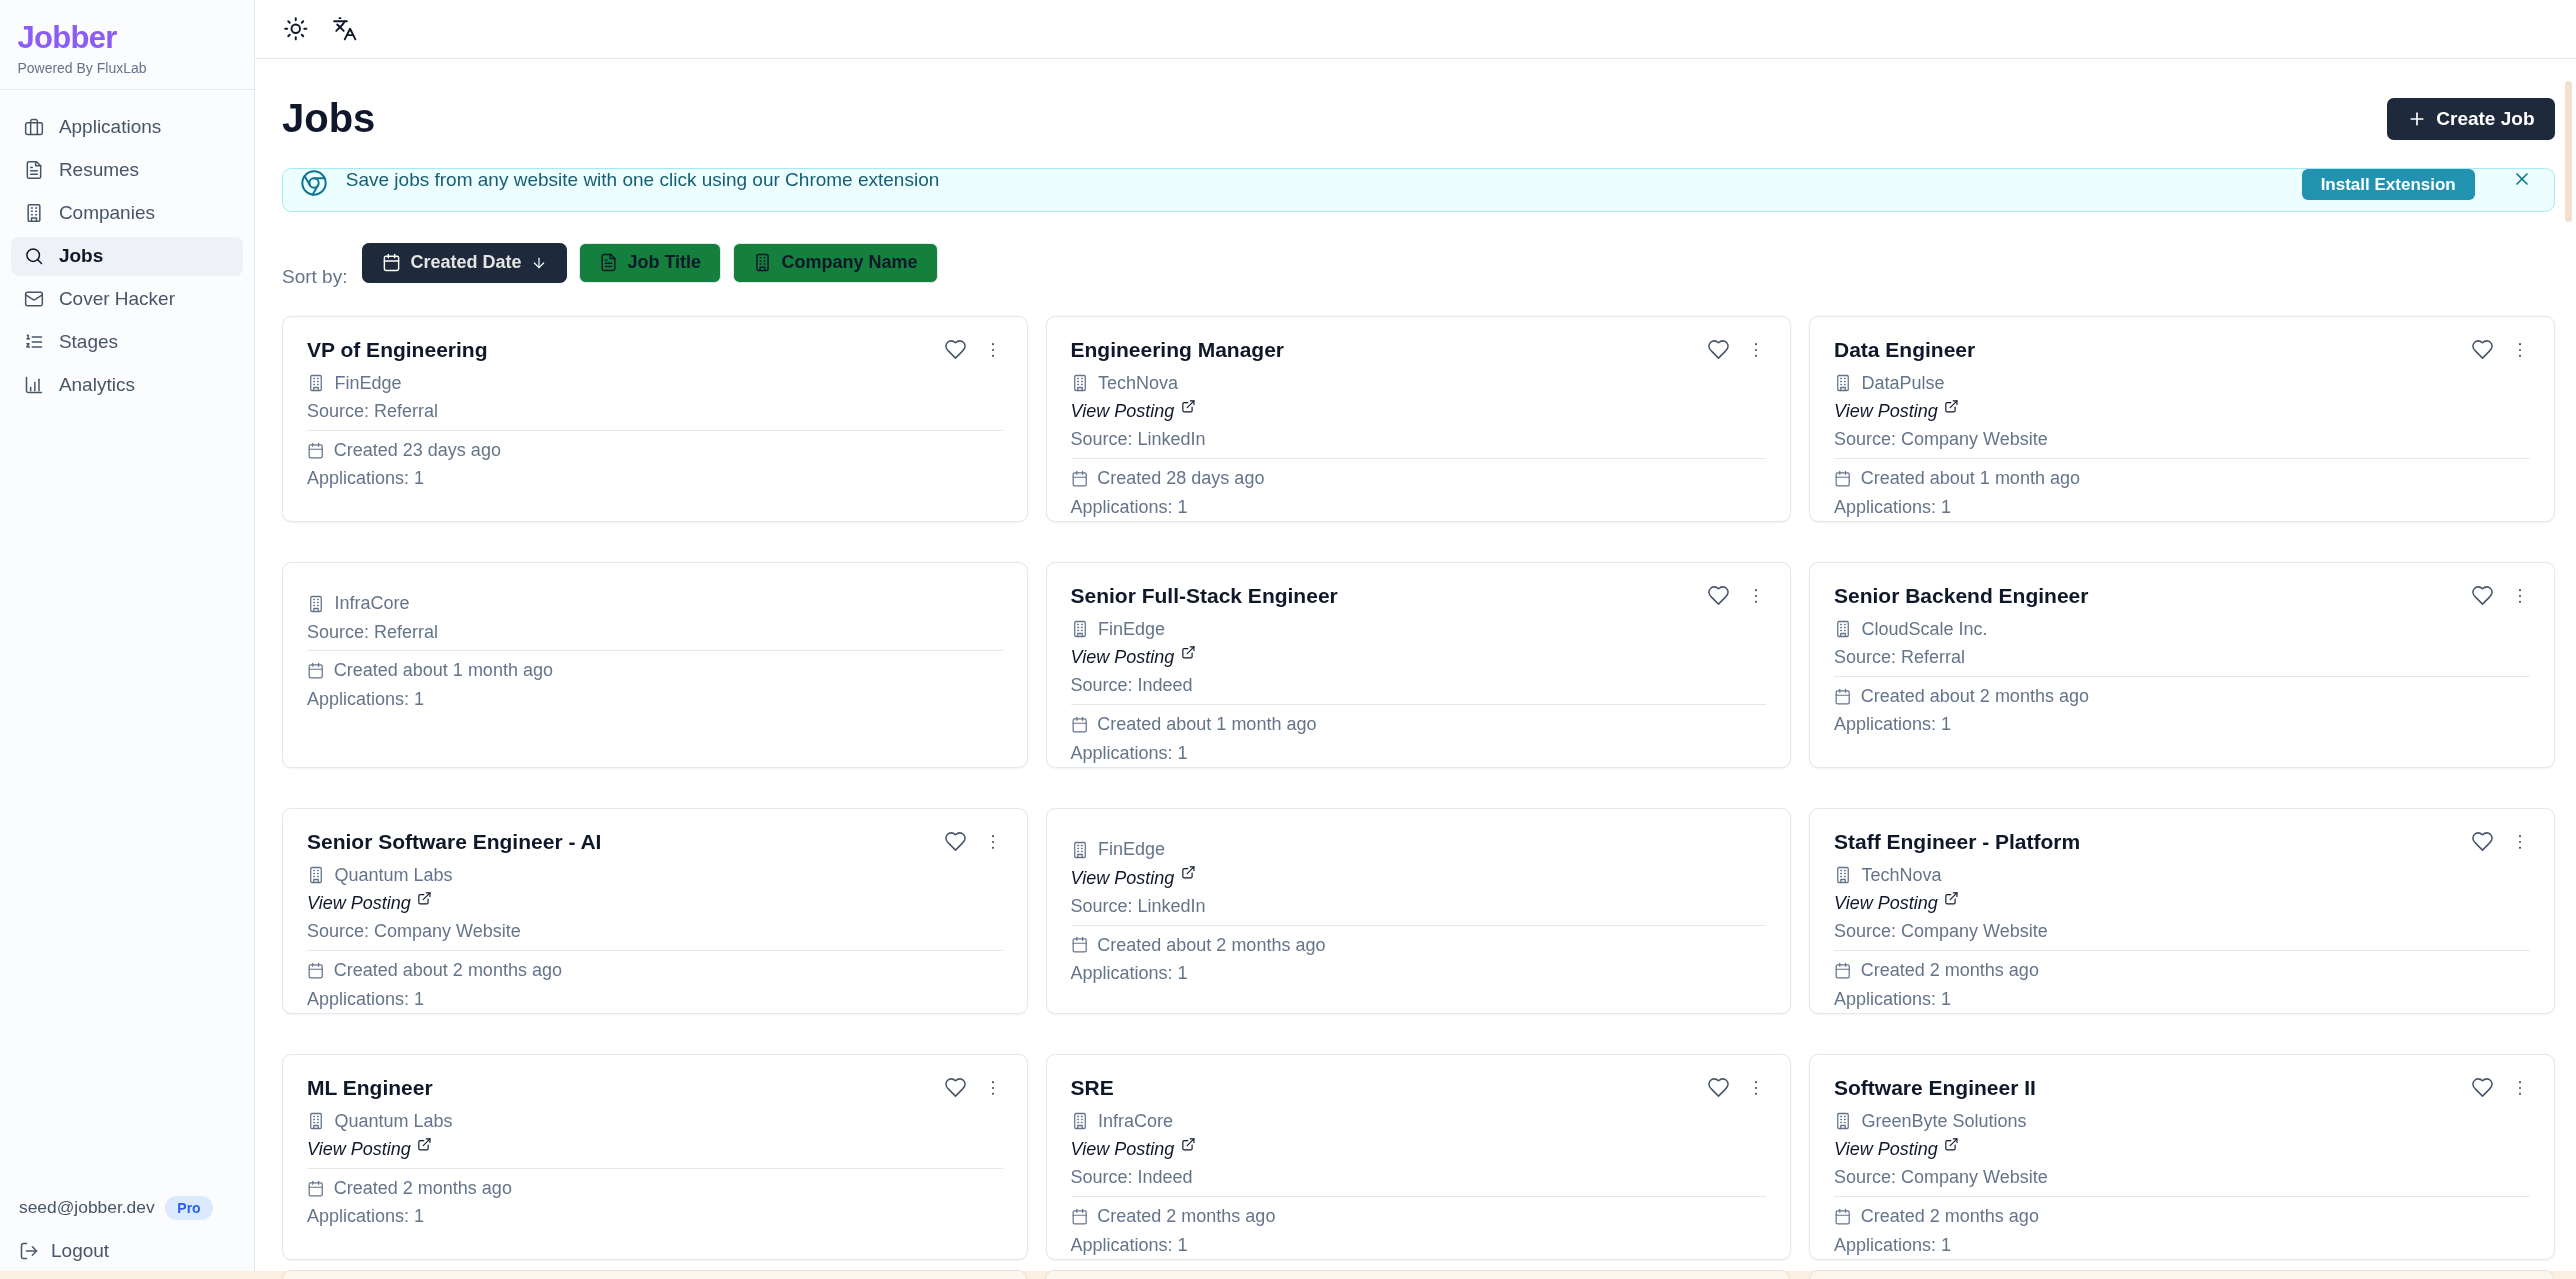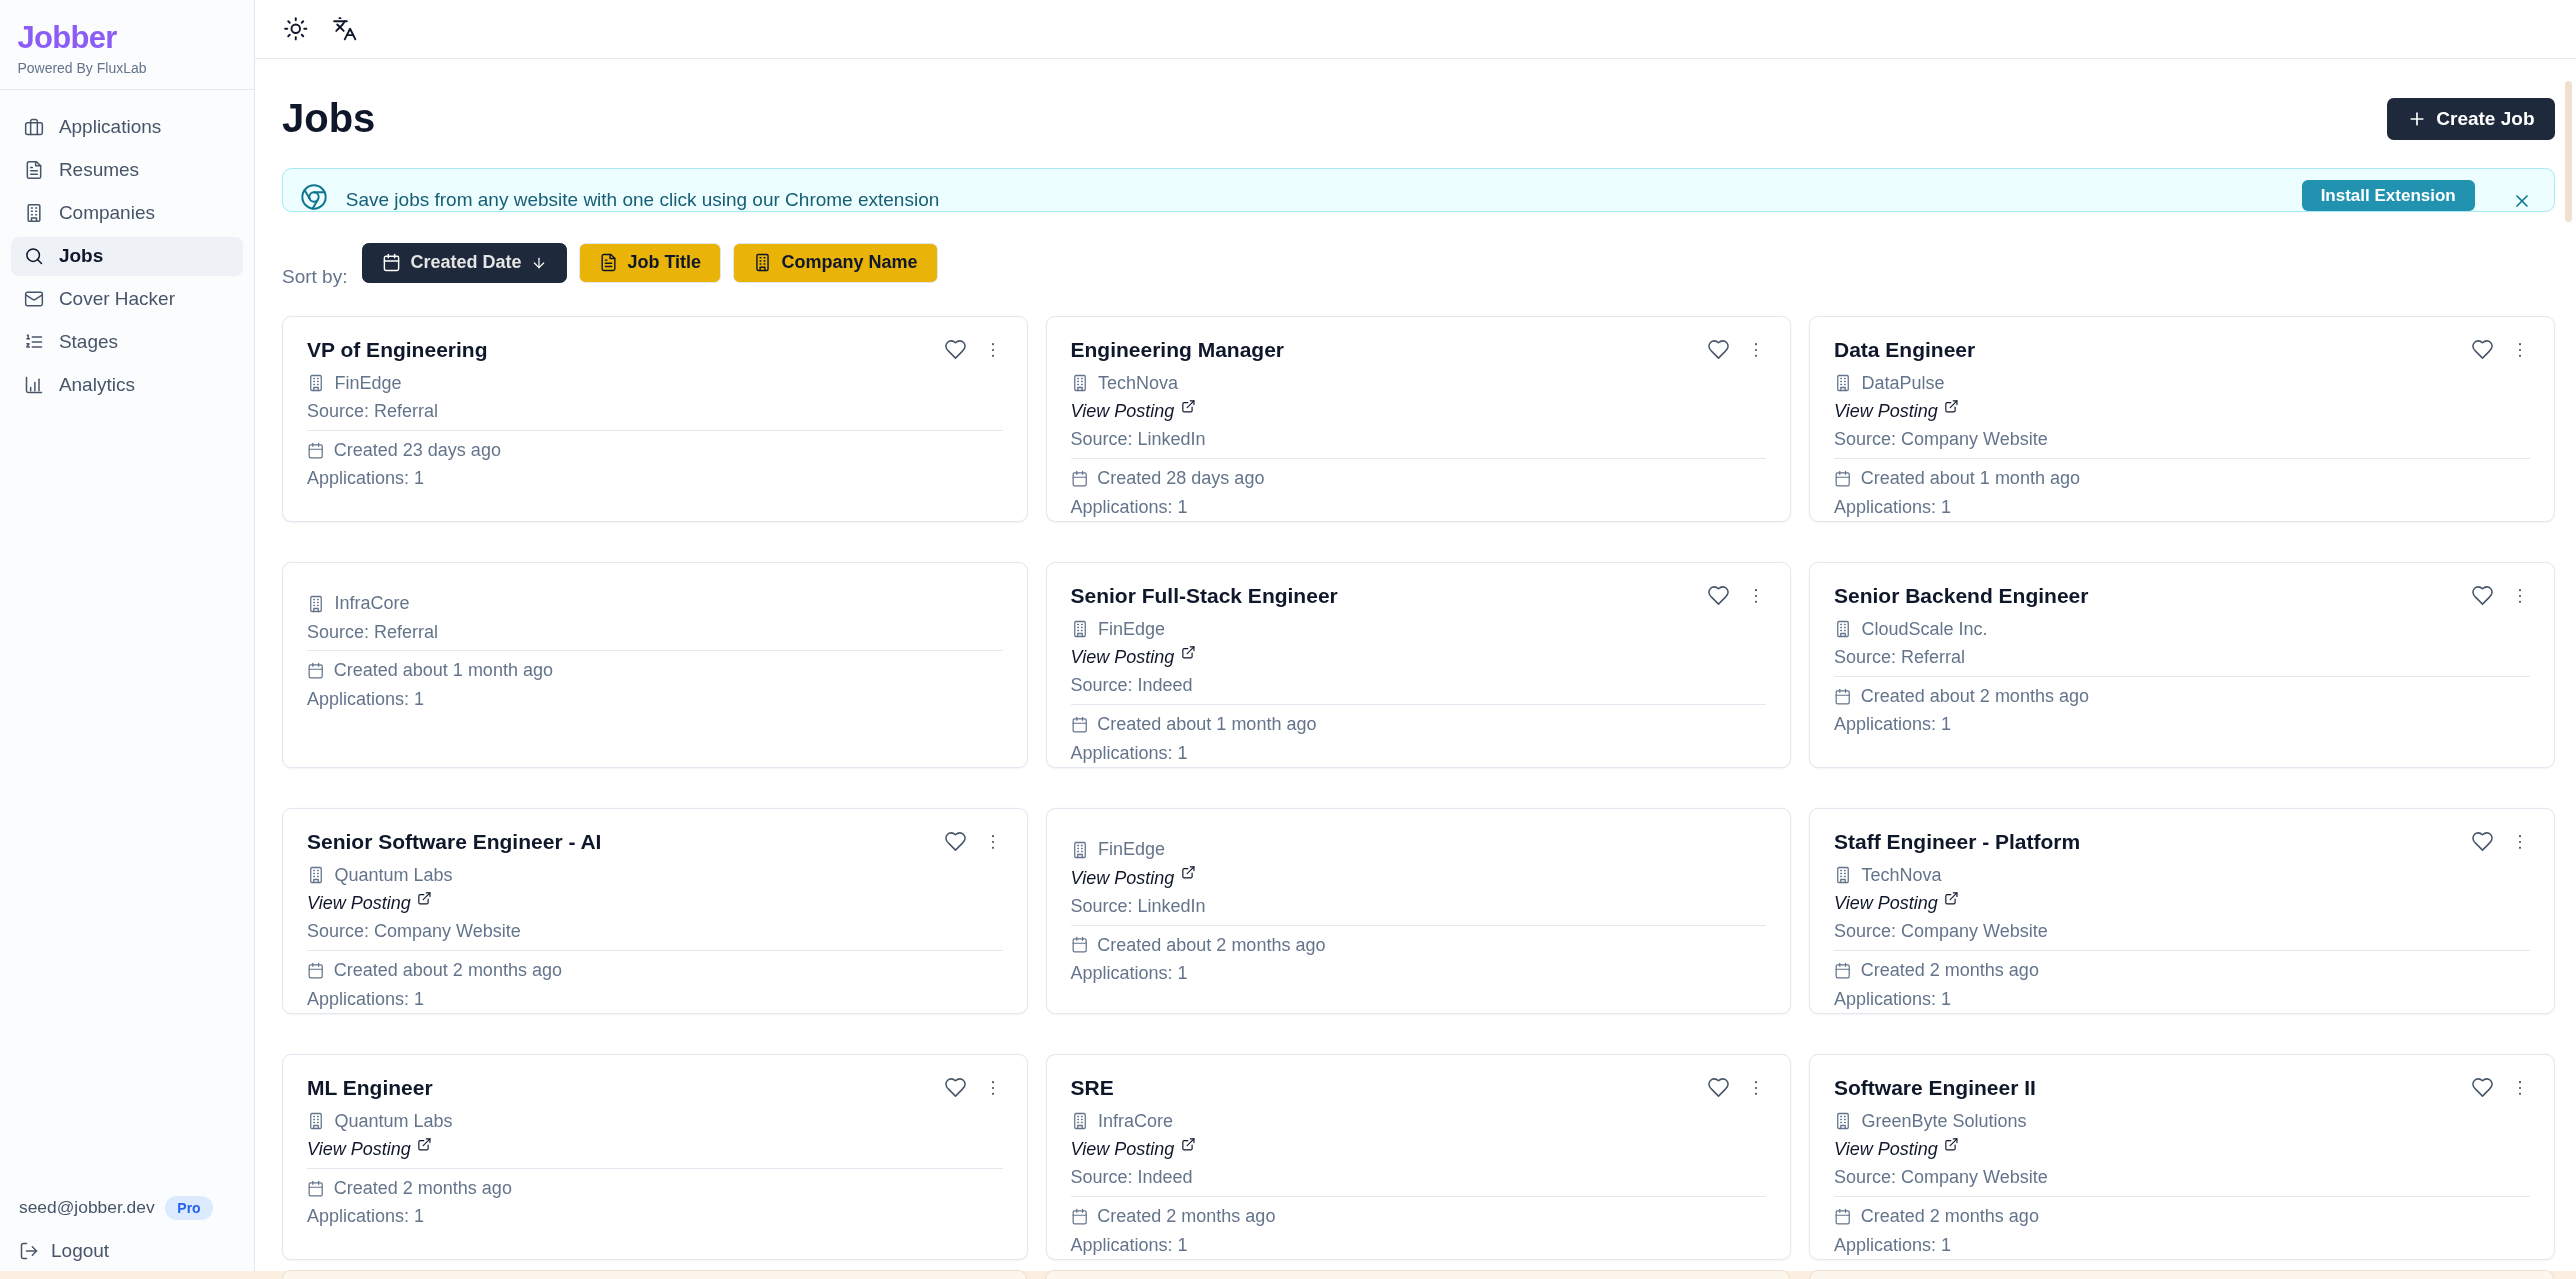--- a/index.html
+++ b/index.html
@@ -62,37 +62,37 @@
     display:flex; align-items:center; gap:9.4px;
     background:var(--navy); color:#fff; border:none; border-radius:6.7px;
     height:42px; padding:0 20px; font-size:19px; font-weight:600; cursor:pointer;
     font-family:Liberation Sans, sans-serif; margin-top:1.3px;
   }
   .create-btn svg { stroke:#fff; }
 
   .banner {
     margin-top:28px; height:44px; border-radius:9.4px;
     background:var(--banner-bg); border:0.7px solid var(--banner-border);
-    display:flex; align-items:flex-end; gap:17.4px; padding:0 17.4px;
+    display:flex; align-items:flex-start; gap:17.4px; padding:0 17.4px;
   }
   .banner svg.chrome { stroke:#0e7490; }
   .banner-text { font-size:19px; color:var(--banner-text); flex:1; }
   .install-btn {
     background:var(--banner-btn); color:#fff; border:none; border-radius:6px;
     height:31px; padding:0 19px; font-size:17px; font-weight:600; cursor:pointer;
     font-family:"Liberation Sans", sans-serif;
   }
   .banner-close { margin-left:20px; margin-right:4px; }
   .banner-close svg { stroke:#0e7490; }
 
   .sort-row { margin-top:25.5px; display:flex; align-items:center; gap:12px; }
   .sort-label { font-size:19px; color:var(--muted); margin-right:2.7px;margin-top:28px; }
   .sort-btn {
     display:flex; align-items:center; gap:9.4px; height:40px; padding:0 19px;
-    border-radius:6.7px; border:0.7px solid var(--border); background:#eab308;
+    border-radius:6.7px; border:0.7px solid var(--border); background:#15803d;
     font-size:18px; font-weight:600; color:var(--heading); cursor:pointer;
     font-family:"Liberation Sans", sans-serif;
   }
   .sort-btn svg { stroke:var(--heading); }
   .sort-btn.active { background:var(--navy); border-color:var(--navy); color:#e5e5e5; }
   .sort-btn.active svg { stroke:#fff; }
 
   .jobs-grid {
     margin-top:28px;
     display:grid; grid-template-columns:repeat(3,1fr);

